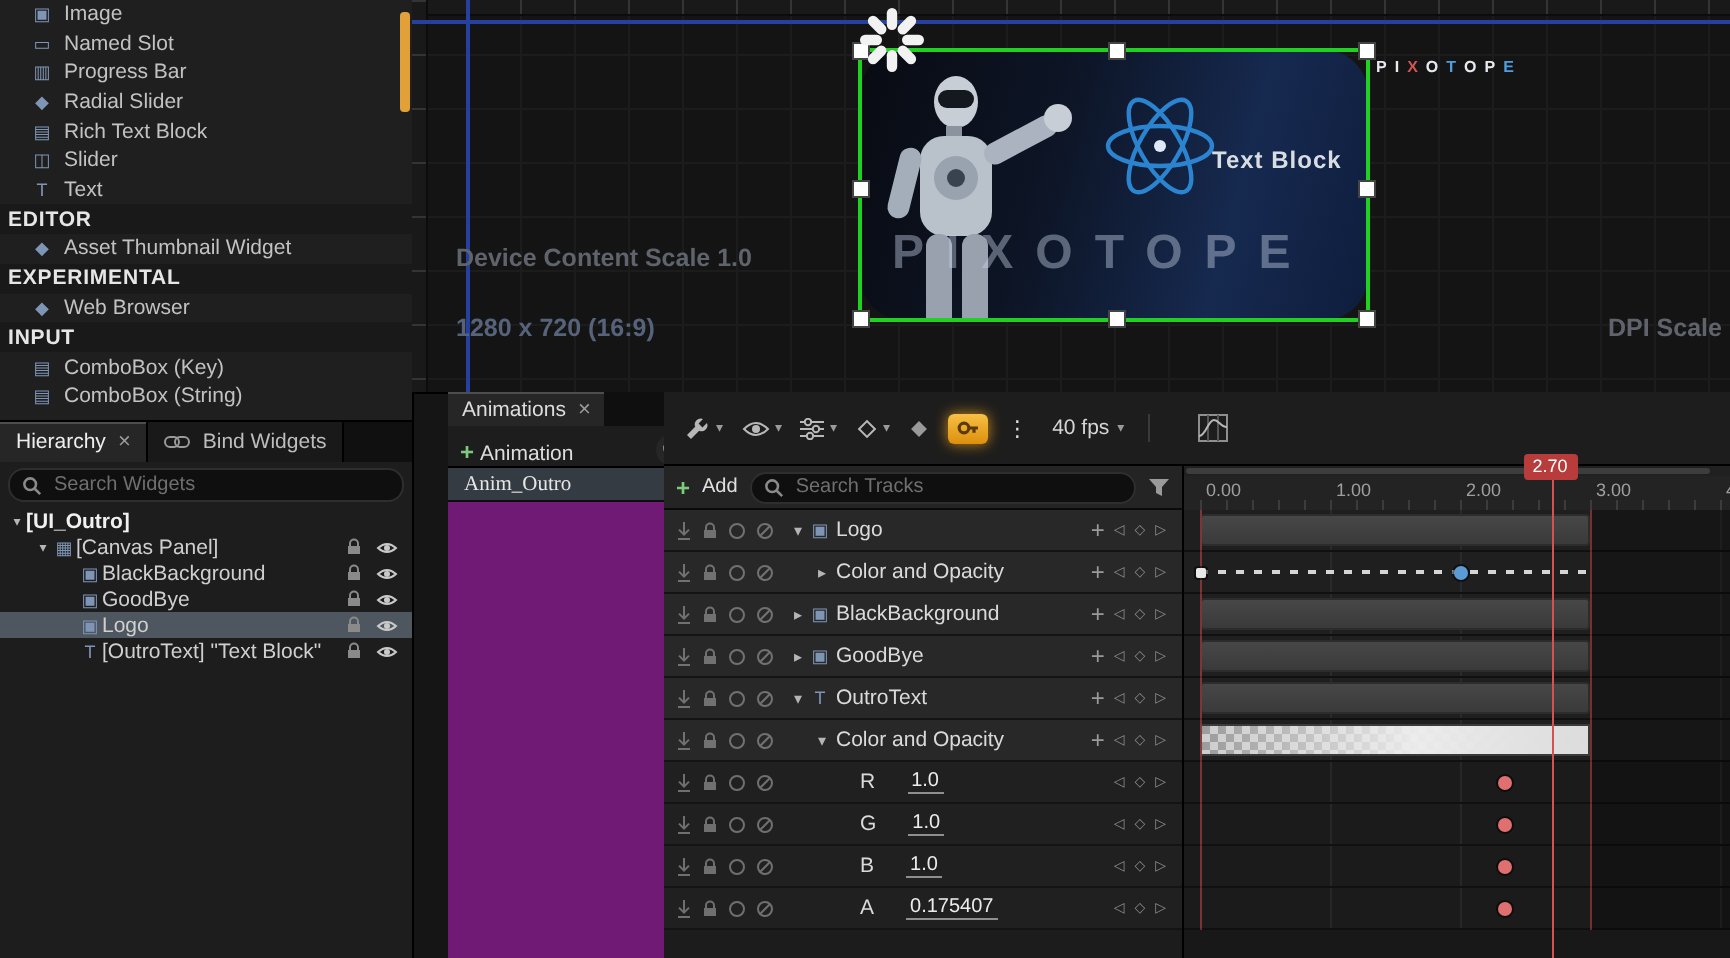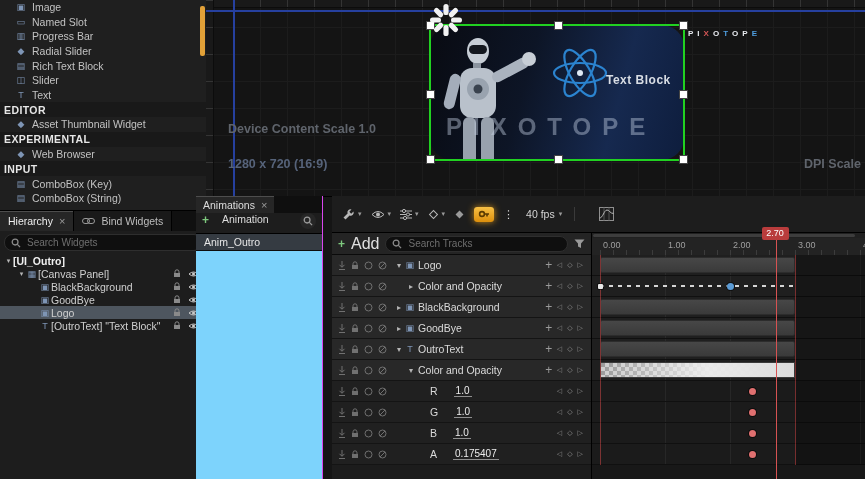--- a/index.html
+++ b/index.html
@@ -52,45 +52,45 @@
   .cv-img{position:absolute;inset:0;overflow:hidden;
     background:linear-gradient(105deg,#090b12 0%,#0d1526 38%,#16294f 72%,#0e1d3d 100%);border-radius:22px;}
   .cv-textblock{position:absolute;left:176px;top:48px;font-size:12px;font-weight:600;color:#d8dde4;letter-spacing:.5px;}
   .cv-watermark{position:absolute;left:16px;top:88px;font-size:24px;font-weight:bold;letter-spacing:11px;color:rgba(200,212,232,.42);white-space:nowrap;}
   .sel-border{position:absolute;inset:-1px;border:2px solid #21d121;z-index:3;}
   .handle{position:absolute;width:7px;height:7px;background:#fff;border:1px solid #444;z-index:4;}
   .pix-letters{position:absolute;left:482px;top:29px;display:flex;gap:3px;font-size:8px;font-weight:bold;z-index:3;letter-spacing:1px;}
   .vp-overlay{position:absolute;font-weight:bold;font-size:12.5px;color:#5f646c;z-index:4;white-space:nowrap;}
 
   
-  #anim-panel{position:absolute;left:196px;top:196px;width:126px;height:283px;background:#7dd3fc;border-right:1px solid #d946ef;}
+  #anim-panel{position:absolute;left:224px;top:196px;width:126px;height:283px;background:#701a75;border-right:7px solid #d946ef;}
   .a-tabs{height:17px;background:#0f0f0f;display:flex;}
   .a-tab{background:#262626;display:flex;align-items:center;gap:6px;padding:0 7px;font-size:10.5px;color:#ddd;box-shadow:inset 0 1px 0 #4d4d4d;}
-  .a-toolbar{height:20px;background:#1d1d1d;border-bottom:1px solid #000;display:flex;align-items:flex-start;padding:0 6px;gap:13px;}
+  .a-toolbar{height:20px;background:#1d1d1d;border-bottom:1px solid #000;display:flex;align-items:flex-end;padding:0 6px;gap:3px;}
   .plus-glyph::before{content:'+';}
   .a-plus{color:#7ec97e;font-weight:bold;font-size:12px;}
   .a-add-label{color:#ddd;font-size:10.5px;}
   .a-search-btn{margin-left:auto;width:16px;height:16px;display:flex;align-items:center;justify-content:center;border-radius:8px;background:#262626;}
   .a-item{height:16px;display:flex;align-items:center;padding-left:8px;font-size:10.5px;color:#e6e6e6;border-bottom:1px solid #0d0d0d;}
-  .a-item.selected{background:#353b42;}
+  .a-item.selected{background:#353b42;font-family:Liberation Serif, serif;}
 
   
   #seq-toolbar{position:absolute;left:332px;top:196px;width:533px;height:37px;background:#1d1d1d;border-bottom:1px solid #000;display:flex;align-items:center;padding-left:10px;gap:9px;box-sizing:border-box;}
   .tb-group{display:flex;align-items:center;gap:3px;}
   .caret::after{content:'\25BE';font-size:7px;color:#9a9a9a;}
   .kebab::before{content:'\22EE';font-size:11px;color:#dcdcdc;}
   .autokey{width:20px;height:15px;border-radius:3px;background:linear-gradient(#f7c045,#dd8f0c);box-shadow:0 0 7px rgba(243,166,26,.8);display:flex;align-items:center;justify-content:center;}
   .fps{display:flex;align-items:center;gap:4px;color:#d5d5d5;font-size:10.5px;margin-left:3px;}
   .tb-sep{width:1px;height:14px;background:#3a3a3a;margin:0 3px;}
 
   
   #track-pane{position:absolute;left:332px;top:233px;width:260px;height:246px;background:#1c1c1c;border-right:1px solid #000;box-sizing:border-box;}
   #add-bar{position:absolute;left:0;top:0;right:0;height:22px;background:#242424;border-bottom:1px solid #0a0a0a;display:flex;align-items:center;gap:6px;padding:0 6px;box-sizing:border-box;}
   .add-plus{color:#7ec97e;font-weight:bold;font-size:12px;}
-  .add-label{color:#e0e0e0;font-size:16px;}
+  .add-label{color:#e0e0e0;font-size:10px;}
   .search-box{flex:1;height:14px;background:#0f0f0f;border:1px solid #2e2e2e;border-radius:8px;display:flex;align-items:center;gap:4px;padding:0 6px;}
   #track-rows{position:absolute;left:0;top:22px;right:0;height:210px;}
   .trk-row{height:21px;display:flex;align-items:center;border-bottom:1px solid #141414;background:#282828;box-sizing:border-box;}
   .trk-row.t-channel{background:#202020;}
   .gutter{width:62px;flex:none;display:flex;align-items:center;gap:5px;padding-left:6px;opacity:.75;box-sizing:border-box;}
   .trk-exp{width:10px;text-align:center;color:#b5b5b5;font-size:8px;margin-left:calc(var(--indent,0)*12px);flex:none;}
   .trk-glyph{width:12px;text-align:center;color:#7e95b5;font-size:9px;flex:none;}
   .trk-name{color:#dadada;font-size:10.5px;margin-left:2px;white-space:nowrap;}
   .trk-value{margin-left:16px;color:#ececec;font-size:10px;border-bottom:1px solid #8f8f8f;padding:0 2px;}
   .trk-spacer{flex:1;}

